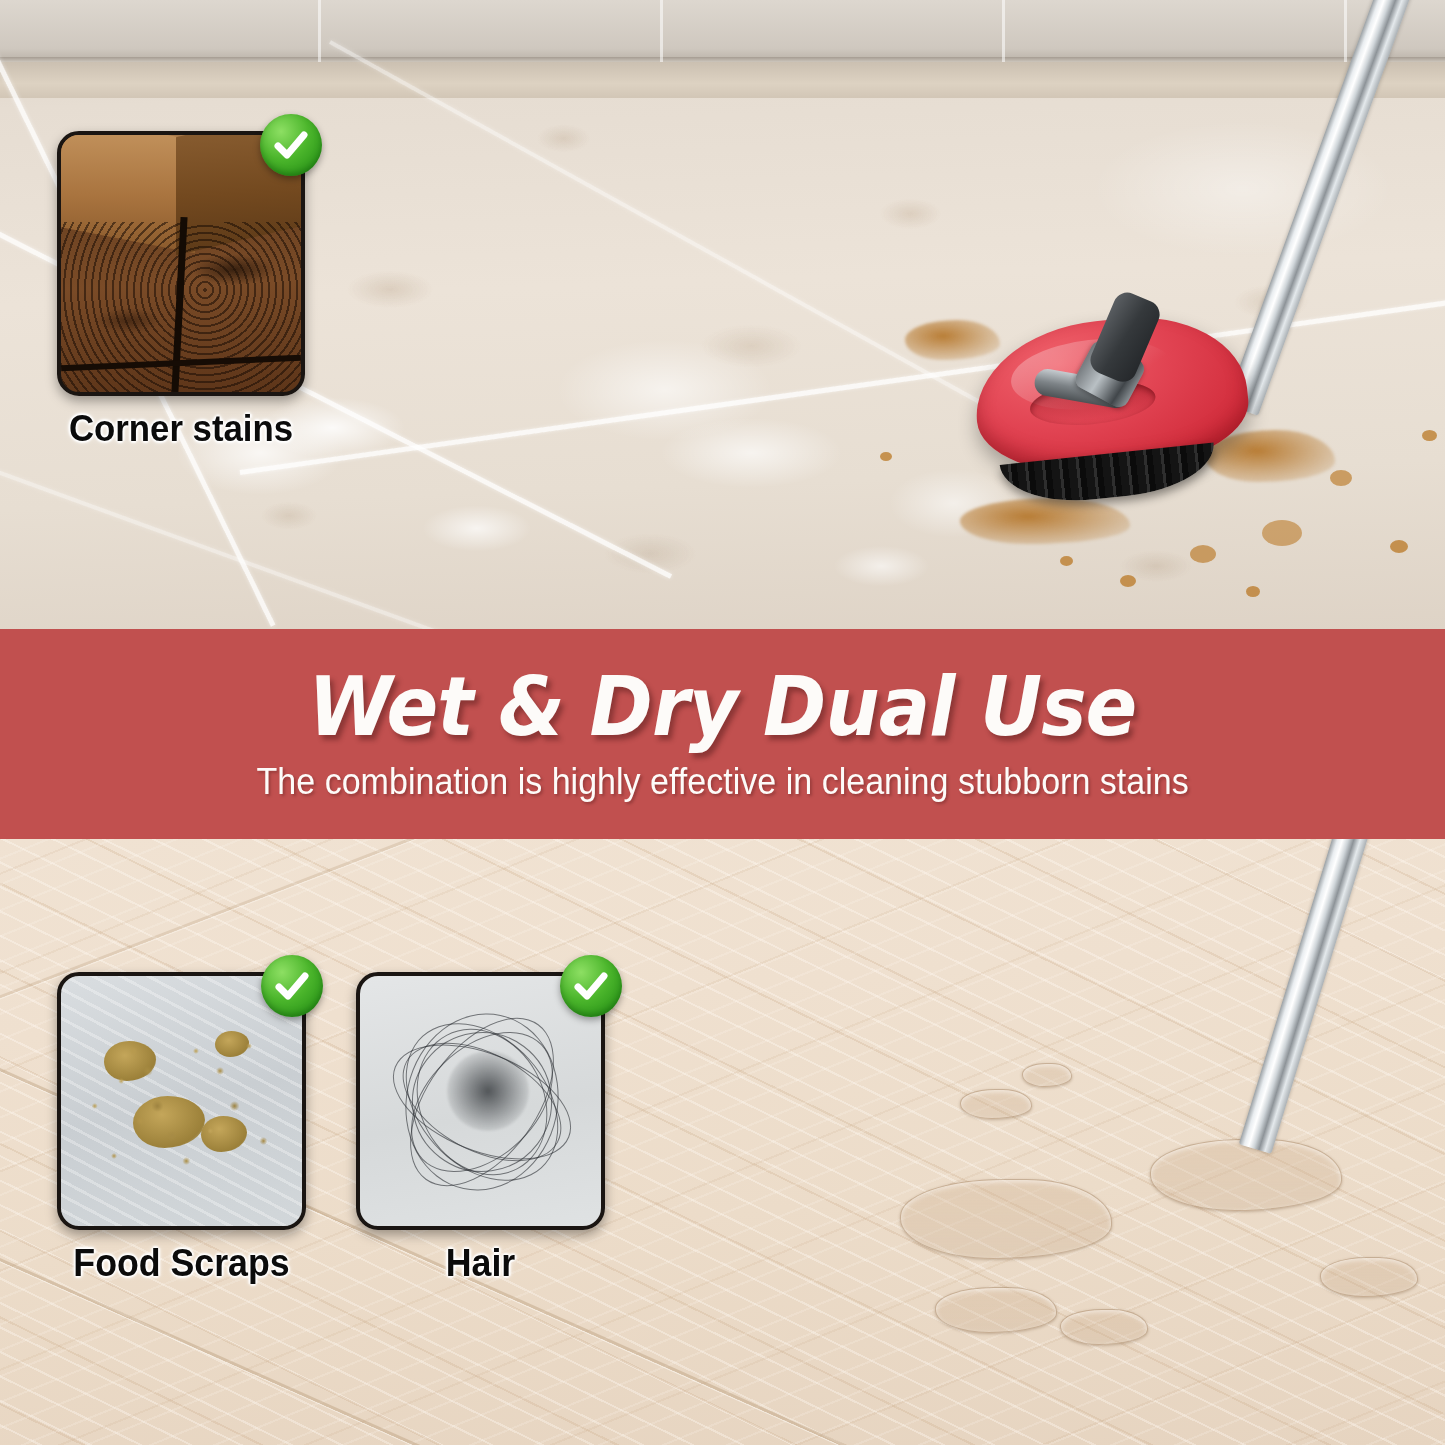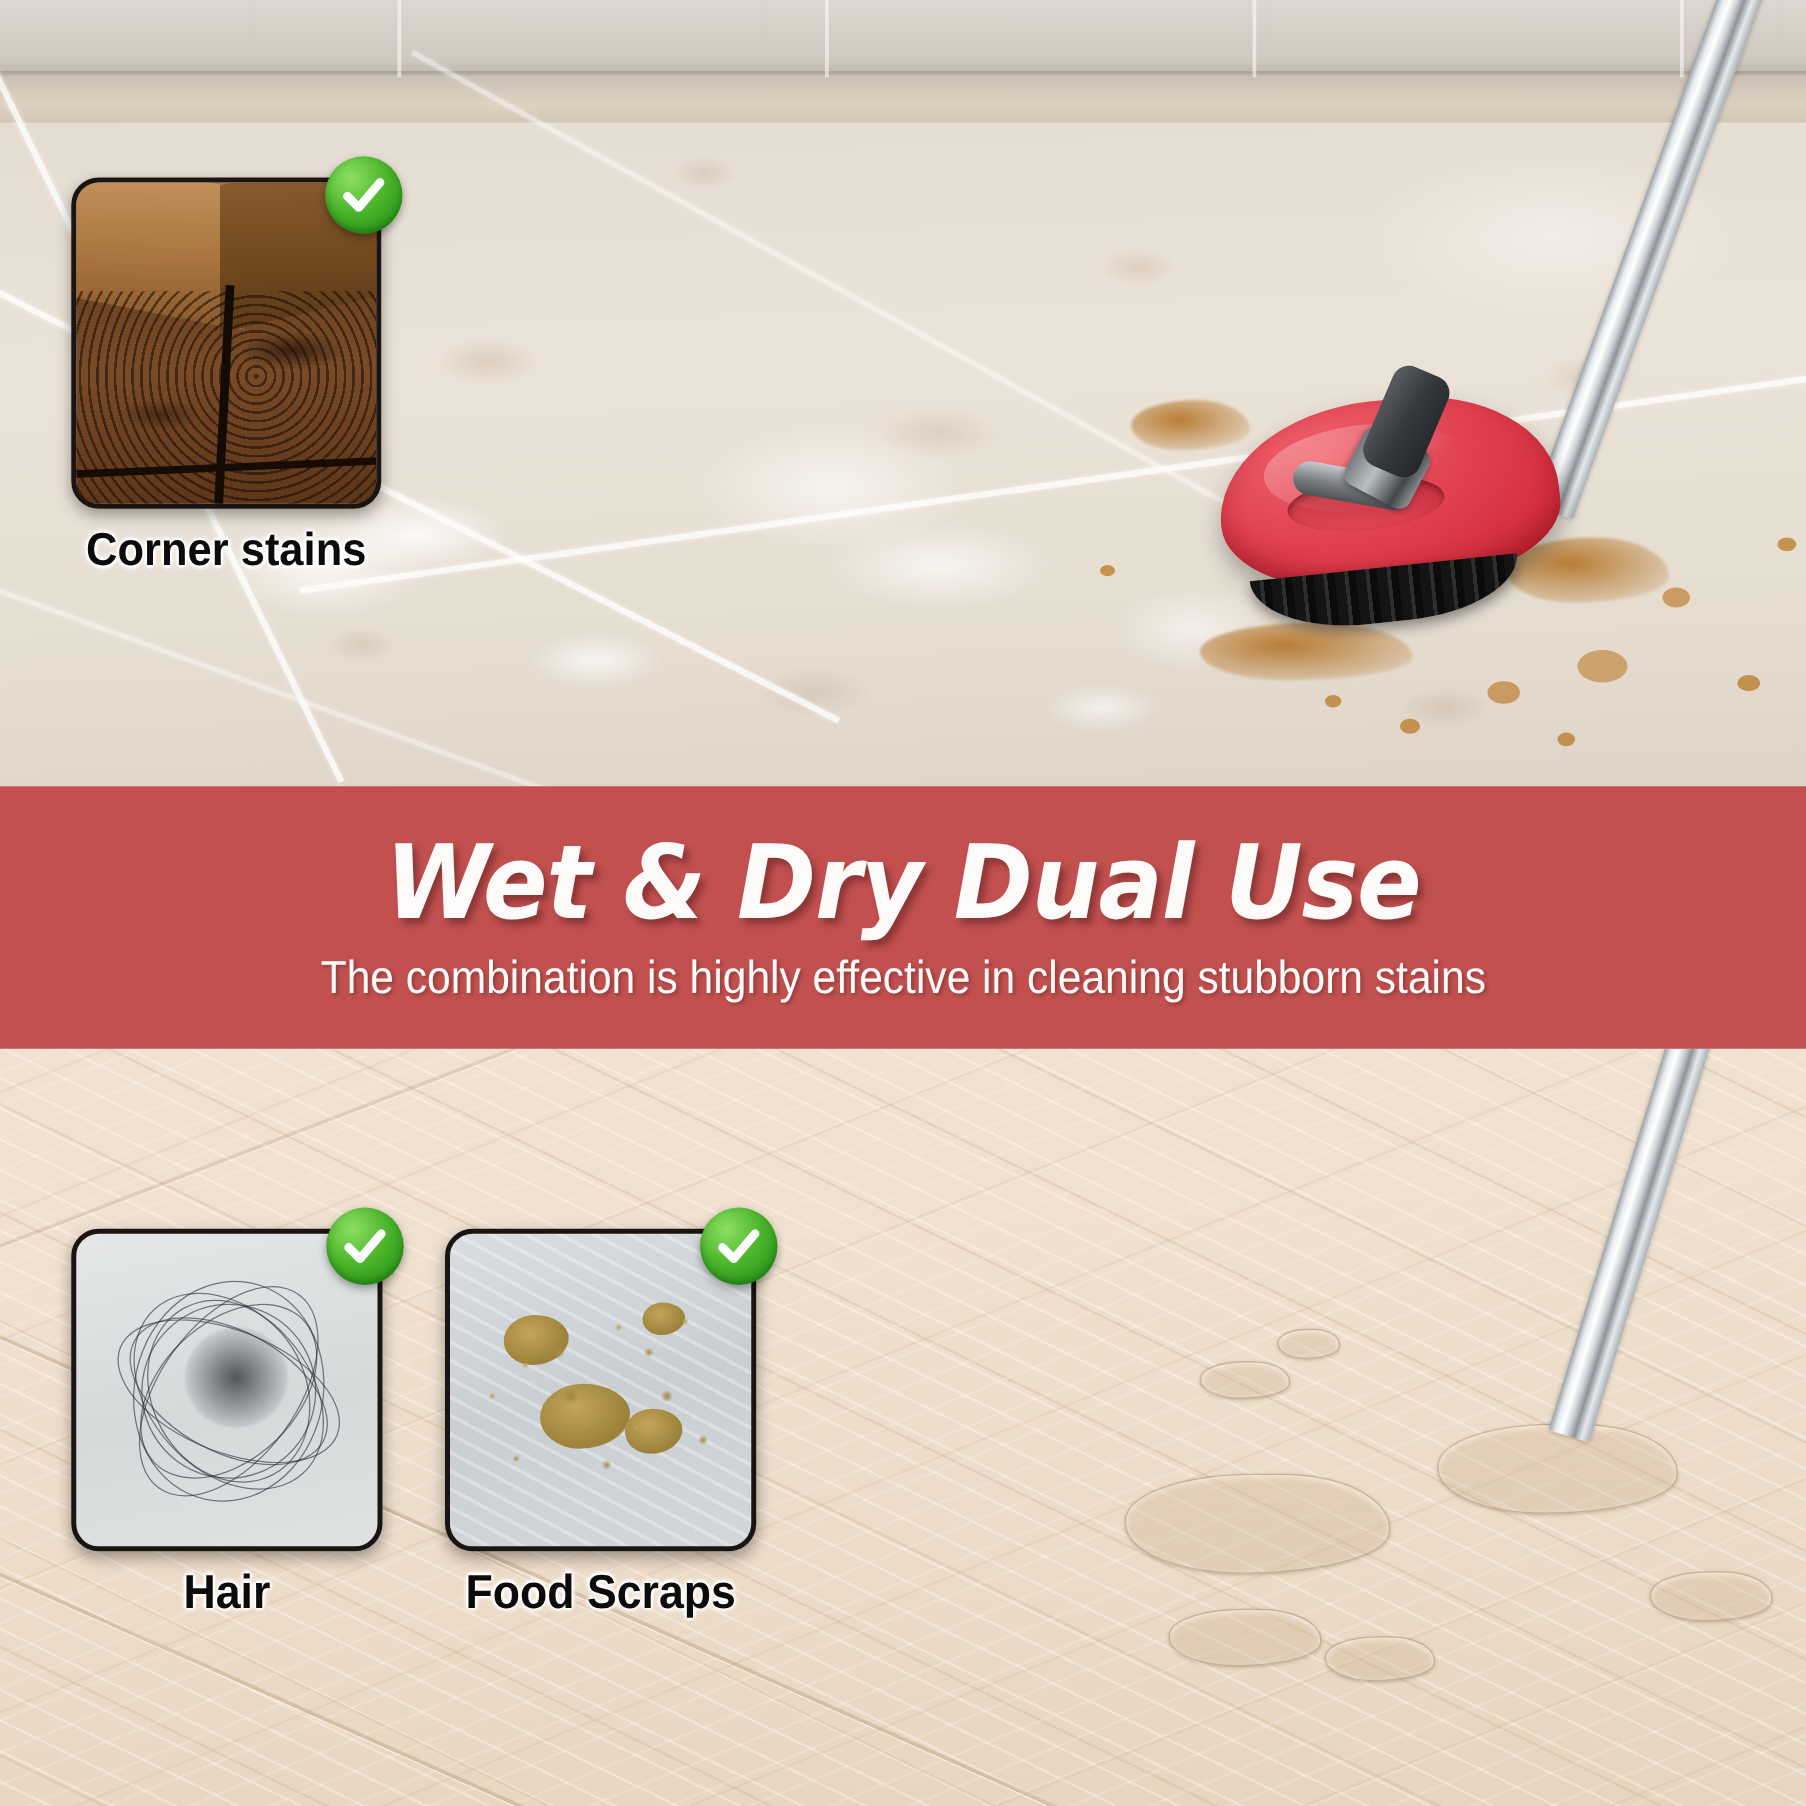--- a/index.html
+++ b/index.html
@@ -205,21 +205,21 @@
     border-radius:50% 42% 58% 46%/48% 56% 44% 52%;
     background:linear-gradient(180deg, rgba(214,186,156,.42), rgba(190,160,128,.22));
     box-shadow:inset 0 2px 5px rgba(255,255,255,.55), 0 1px 3px rgba(130,100,70,.4);
     border:1px solid rgba(150,118,86,.35);
   }
 
   
   .cards{position:absolute;z-index:30;display:flex;}
   .cards.top{left:57px;top:131px;gap:54px;}
   .cards.bot{left:57px;top:972px;gap:50px;}
-  .card{position:relative;margin-top:11px;}
+  .card{position:relative;}
   .thumb{
     width:240px;height:257px;
     border:4px solid #1a1512;
     border-radius:22px;
     overflow:hidden;position:relative;
     box-shadow:0 5px 12px rgba(0,0,0,.35);
     background:#fff;
   }
   .cards.bot .thumb{width:241px;height:250px;}
   .badge{
@@ -450,20 +450,37 @@
     <div class="puddle" style="left:1150px;top:300px;width:190px;height:70px;"></div>
     <div class="puddle" style="left:935px;top:448px;width:120px;height:44px;"></div>
     <div class="puddle" style="left:1060px;top:470px;width:86px;height:34px;"></div>
     <div class="puddle" style="left:960px;top:250px;width:70px;height:28px;"></div>
     <div class="puddle" style="left:1022px;top:224px;width:48px;height:22px;"></div>
     <div class="puddle" style="left:1320px;top:418px;width:96px;height:38px;"></div>
 
     <div class="pole" style="left:1238px;top:-110px;width:34px;height:420px;transform:rotate(17deg);transform-origin:bottom center;"></div>
 
     <div class="cards bot" style="top:133px;">
+
+      <div class="card">
+        <div class="thumb t-food">
+          <div class="grainline"></div>
+          <div class="clump" style="left:18%;top:26%;width:52px;height:40px;"></div>
+          <div class="clump" style="left:30%;top:48%;width:72px;height:52px;"></div>
+          <div class="clump" style="left:58%;top:56%;width:46px;height:36px;"></div>
+          <div class="clump" style="left:64%;top:22%;width:34px;height:26px;"></div>
+          <div class="crumbs"></div>
+        </div>
+        <div class="badge">
+          <svg viewBox="0 0 40 40" aria-hidden="true">
+            <path d="M7 21 L16 30 L33 10" fill="none" stroke="#ffffff" stroke-width="7" stroke-linecap="round" stroke-linejoin="round"></path>
+          </svg>
+        </div>
+        <div class="caption">Food Scraps</div>
+      </div>
 
       <div class="card">
         <div class="thumb t-hair">
           <div class="hairline" style="width:150px;height:176px;margin-left:-75px;margin-top:-88px;transform:rotate(12deg);"></div>
           <div class="hairline" style="width:122px;height:150px;margin-left:-61px;margin-top:-75px;transform:rotate(-28deg);"></div>
           <div class="hairline" style="width:176px;height:126px;margin-left:-88px;margin-top:-63px;transform:rotate(48deg);"></div>
           <div class="hairline" style="width:96px;height:170px;margin-left:-48px;margin-top:-85px;transform:rotate(-62deg);"></div>
           <div class="hairline" style="width:186px;height:96px;margin-left:-93px;margin-top:-48px;transform:rotate(22deg);"></div>
           <div class="hairline" style="width:138px;height:138px;margin-left:-69px;margin-top:-69px;transform:rotate(-8deg);"></div>
           <div class="hairline" style="width:164px;height:108px;margin-left:-82px;margin-top:-54px;transform:rotate(-44deg);"></div>
@@ -471,34 +488,17 @@
           <div class="knot"></div>
         </div>
         <div class="badge">
           <svg viewBox="0 0 40 40" aria-hidden="true">
             <path d="M7 21 L16 30 L33 10" fill="none" stroke="#ffffff" stroke-width="7" stroke-linecap="round" stroke-linejoin="round"></path>
           </svg>
         </div>
         <div class="caption">Hair</div>
       </div>
 
-      <div class="card">
-        <div class="thumb t-food">
-          <div class="grainline"></div>
-          <div class="clump" style="left:18%;top:26%;width:52px;height:40px;"></div>
-          <div class="clump" style="left:30%;top:48%;width:72px;height:52px;"></div>
-          <div class="clump" style="left:58%;top:56%;width:46px;height:36px;"></div>
-          <div class="clump" style="left:64%;top:22%;width:34px;height:26px;"></div>
-          <div class="crumbs"></div>
-        </div>
-        <div class="badge">
-          <svg viewBox="0 0 40 40" aria-hidden="true">
-            <path d="M7 21 L16 30 L33 10" fill="none" stroke="#ffffff" stroke-width="7" stroke-linecap="round" stroke-linejoin="round"></path>
-          </svg>
-        </div>
-        <div class="caption">Food Scraps</div>
-      </div>
-
 
     </div>
   </div>
 
 </div>
 
 </body></html>

